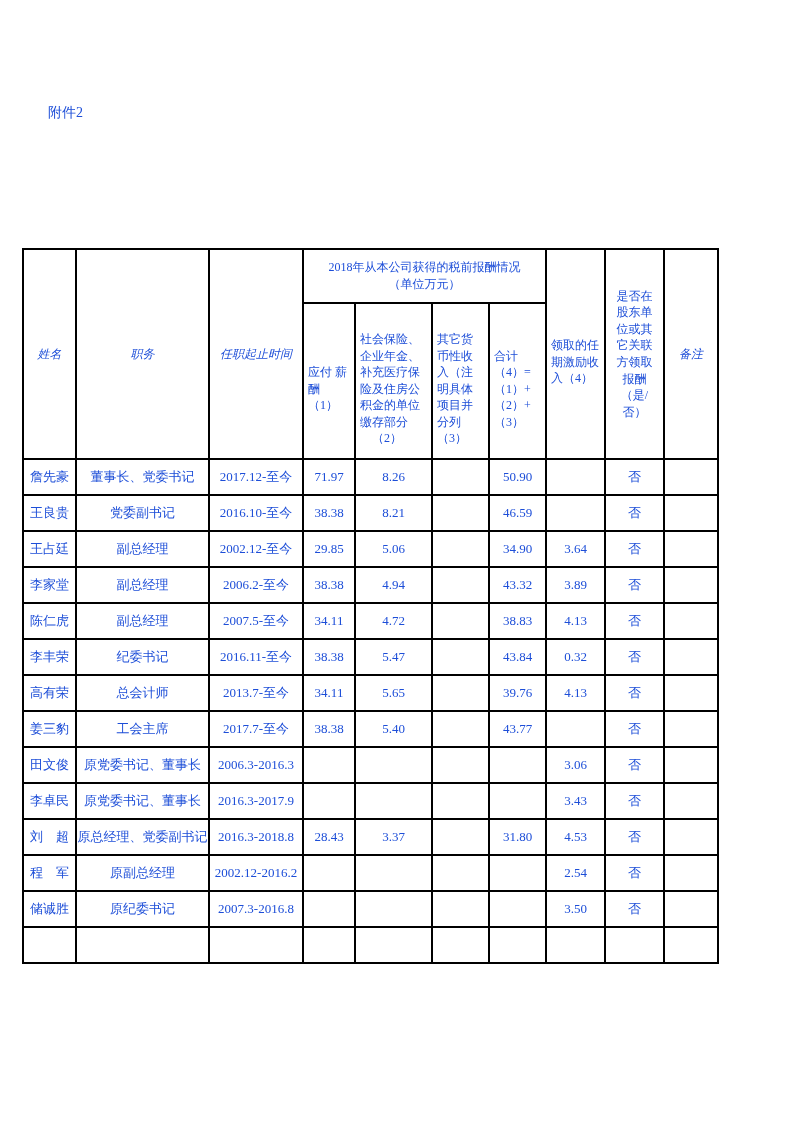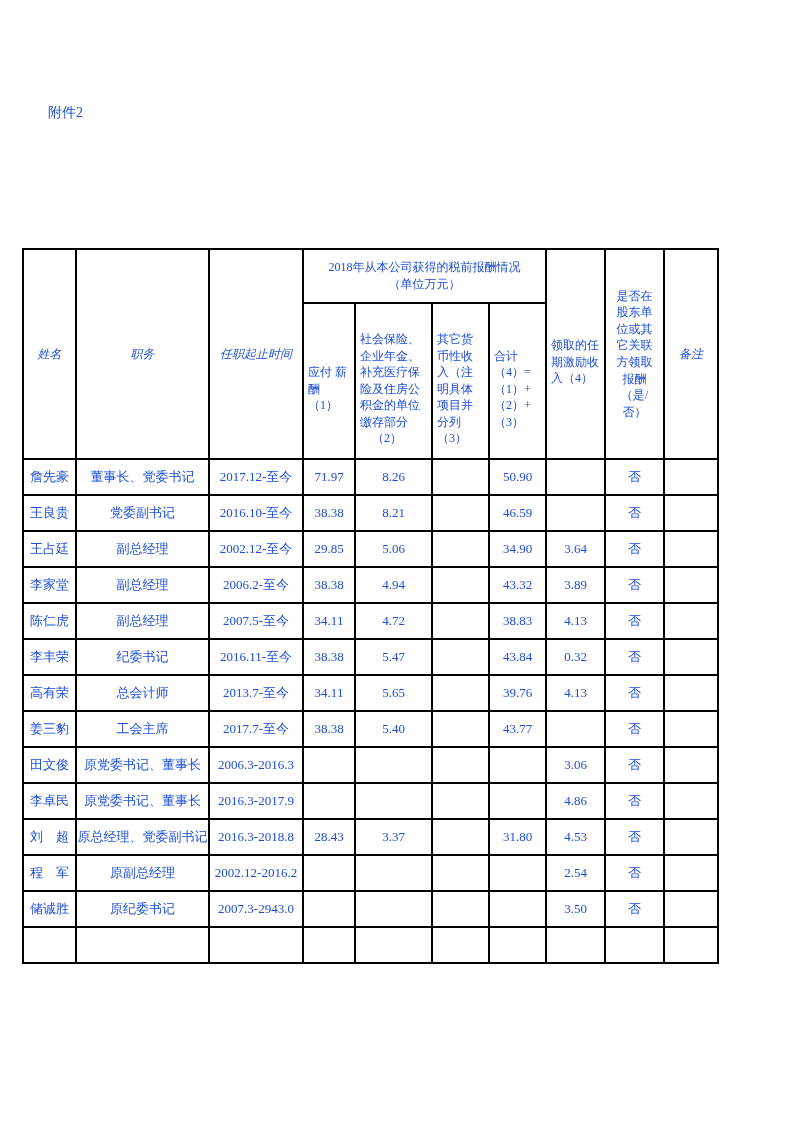--- a/index.html
+++ b/index.html
@@ -238,21 +238,21 @@
           <td></td>
         </tr>
         <tr>
           <td>李卓民</td>
           <td>原党委书记、董事长</td>
           <td>2016.3-2017.9</td>
           <td></td>
           <td></td>
           <td></td>
           <td></td>
-          <td>4.86</td>
+          <td>3.43</td>
           <td>否</td>
           <td></td>
         </tr>
         <tr>
           <td>刘　超</td>
           <td>原总经理、党委副书记</td>
           <td>2016.3-2018.8</td>
           <td>28.43</td>
           <td>3.37</td>
           <td></td>
@@ -269,21 +269,21 @@
           <td></td>
           <td></td>
           <td></td>
           <td>2.54</td>
           <td>否</td>
           <td></td>
         </tr>
         <tr>
           <td>储诚胜</td>
           <td>原纪委书记</td>
-          <td>2007.3-2943.0</td>
+          <td>2007.3-2016.8</td>
           <td></td>
           <td></td>
           <td></td>
           <td></td>
           <td>3.50</td>
           <td>否</td>
           <td></td>
         </tr>
         <tr>
           <td></td>

